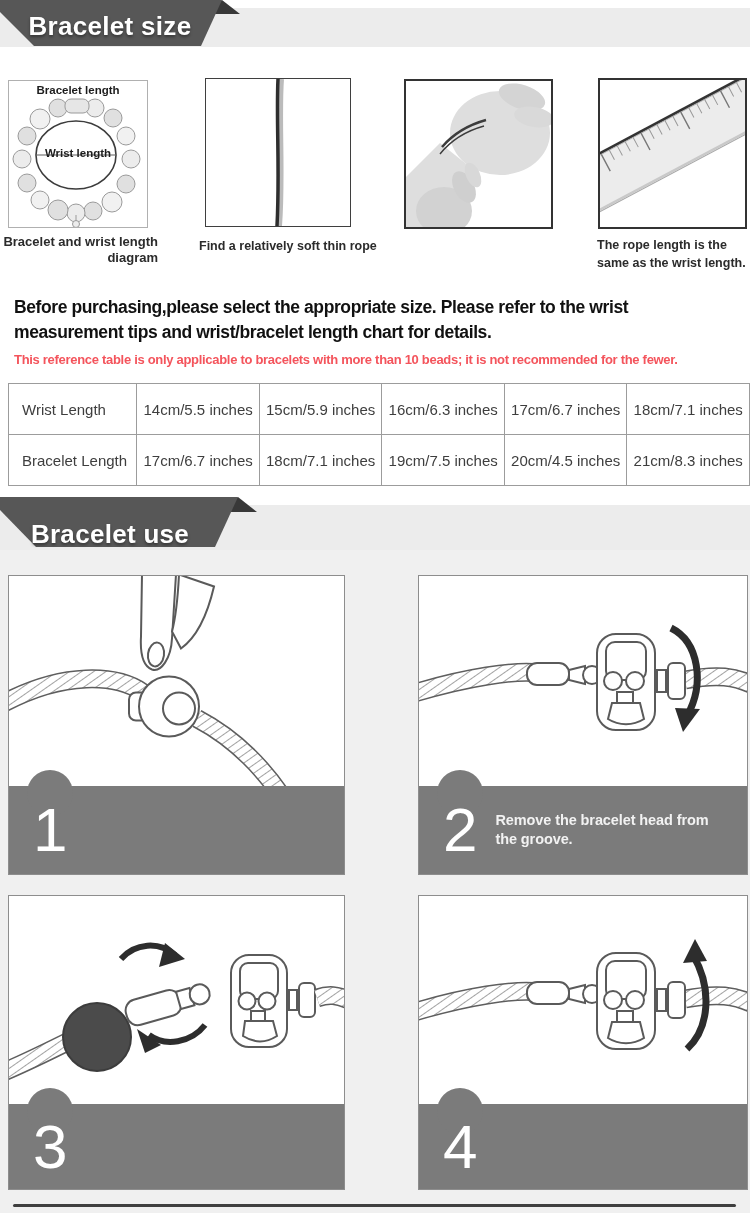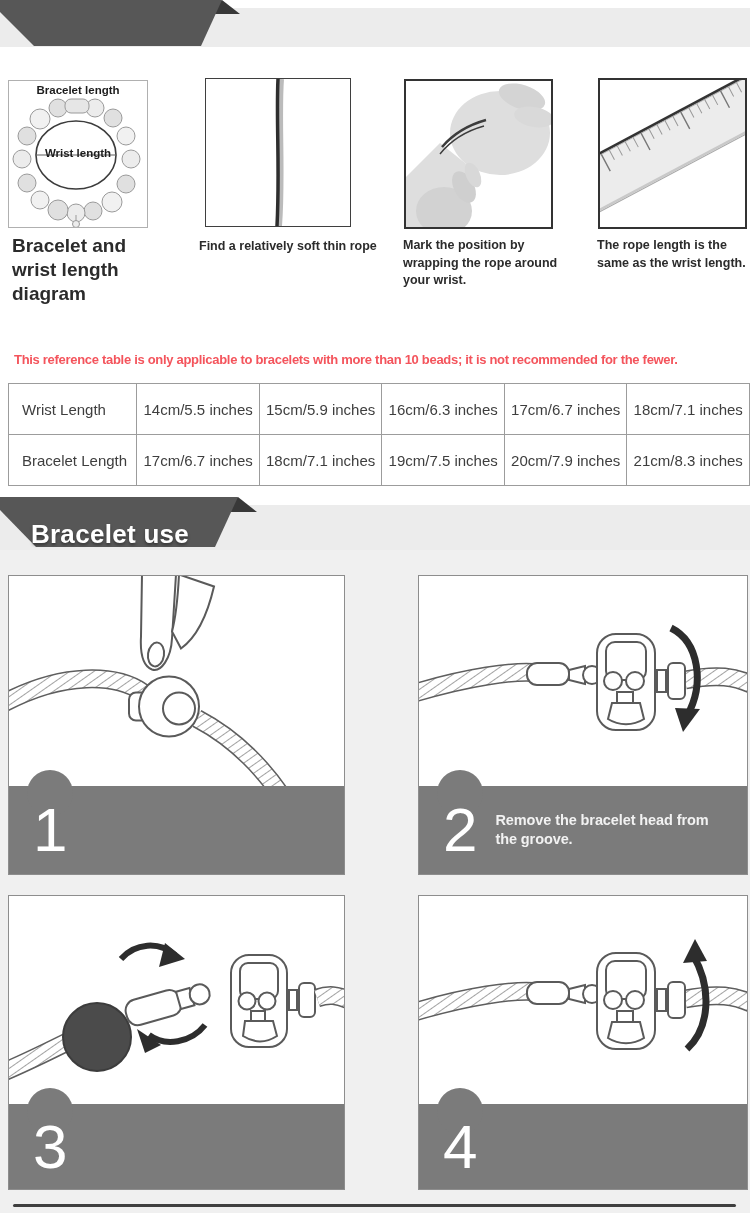--- a/index.html
+++ b/index.html
@@ -58,20 +58,21 @@
   </defs>
 </svg>
 
 <div id="page">
 
   <div class="band" style="top:8px;height:39px;"></div>
   <svg class="ribbon" style="top:0;width:240px;height:48px;" viewBox="0 0 240 48">
     <polygon points="222,0 240,14 205,14" fill="#383838"></polygon>
     <polygon points="0,0 222,0 201,46 34,46 0,12" fill="#575757"></polygon>
   </svg>
+  <div class="ribbon-label" style="left:15px;top:11px;width:190px;">Bracelet size</div>
 
   <div class="mbox" style="left:8px;top:80px;width:140px;height:148px;border:1px solid #b0b0b0;">
     <svg viewBox="0 0 138 146">
       <g stroke="#9a9a9a" stroke-width="1">
         <circle cx="122" cy="78" r="9" fill="#ececec"></circle>
         <circle cx="117" cy="103" r="9" fill="#e0e0e0"></circle>
         <circle cx="103" cy="121" r="10" fill="#f1f1f1"></circle>
         <circle cx="84" cy="130" r="9" fill="#e0e0e0"></circle>
         <circle cx="67" cy="132" r="9" fill="#ececec"></circle>
         <circle cx="49" cy="129" r="10" fill="#e0e0e0"></circle>
@@ -87,21 +88,21 @@
         <rect x="56" y="18" width="24" height="14" rx="6" fill="#e6e6e6"></rect>
         <line x1="67" y1="141" x2="67" y2="134"></line>
         <circle cx="67" cy="143" r="3.5" fill="#ededed"></circle>
       </g>
       <ellipse cx="67" cy="74" rx="40" ry="34" fill="#ffffff" stroke="#3c3c3c" stroke-width="1.6"></ellipse>
       <line x1="27" y1="74" x2="107" y2="74" stroke="#5f5f5f" stroke-width="1.2"></line>
     </svg>
     <div class="diagram-label" style="top:3px;">Bracelet length</div>
     <div class="diagram-label" style="top:66px;">Wrist length</div>
   </div>
-  <div class="mcap" style="left:12px;top:234px;width:158px;font-size:19px;line-height:1.25;text-align:left;">Bracelet and wrist length diagram</div>
+  <div class="mcap" style="left:0;top:234px;width:158px;font-size:13px;line-height:1.25;text-align:right;">Bracelet and wrist length diagram</div>
 
   <div class="mbox" style="left:205px;top:78px;width:146px;height:149px;border:1px solid #3f3f3f;">
     <svg viewBox="0 0 144 147">
       <path d="M75 0 C 72 40, 77 95, 73 147" fill="none" stroke="#bbbbbb" stroke-width="6"></path>
       <path d="M72 0 C 70 40, 74 90, 71 147" fill="none" stroke="#2e2e2e" stroke-width="3.5"></path>
     </svg>
   </div>
   <div class="mcap" style="left:199px;top:239px;width:175px;font-size:12.5px;white-space:nowrap;">Find a relatively soft thin rope</div>
 
   <div class="mbox" style="left:404px;top:79px;width:149px;height:150px;border:2px solid #333;">
@@ -110,53 +111,53 @@
       <ellipse cx="94" cy="52" rx="50" ry="42" fill="#dedede"></ellipse>
       <ellipse cx="116" cy="16" rx="24" ry="12" fill="#d4d4d4" transform="rotate(18 116 16)"></ellipse>
       <ellipse cx="128" cy="36" rx="20" ry="10" fill="#d9d9d9" transform="rotate(10 128 36)"></ellipse>
       <path d="M36 66 C 48 52, 62 44, 80 39" fill="none" stroke="#3c3c3c" stroke-width="2.5"></path>
       <path d="M34 73 C 46 58, 60 50, 78 45" fill="none" stroke="#3c3c3c" stroke-width="1.4"></path>
       <ellipse cx="38" cy="130" rx="28" ry="24" fill="#d2d2d2"></ellipse>
       <ellipse cx="58" cy="106" rx="10" ry="17" fill="#cfcfcf" transform="rotate(-28 58 106)"></ellipse>
       <ellipse cx="67" cy="94" rx="7" ry="13" fill="#d8d8d8" transform="rotate(-24 67 94)"></ellipse>
     </svg>
   </div>
-  <div class="mcap" style="left:403px;top:237px;width:168px;font-size:12.5px;line-height:1.4;">Mark the position by wrapping the rope around your wrist.</div>
 
   <div class="mbox" style="left:598px;top:78px;width:149px;height:151px;border:2px solid #333;">
     <svg viewBox="0 0 145 147">
       <g transform="rotate(-28 72 73)">
         <rect x="-45" y="38" width="240" height="3" fill="#333333"></rect>
         <rect x="-45" y="41" width="240" height="50" fill="#ececec" stroke="#aaaaaa" stroke-width="1"></rect>
         <path d="M-36 41 L-36 60 M9 41 L9 60 M54 41 L54 60 M99 41 L99 60 M144 41 L144 60 M189 41 L189 60" stroke="#777" stroke-width="1.4" fill="none"></path>
         <path d="M-27 41 V52 M-18 41 V52 M-9 41 V52 M0 41 V52 M18 41 V52 M27 41 V52 M36 41 V52 M45 41 V52 M63 41 V52 M72 41 V52 M81 41 V52 M90 41 V52 M108 41 V52 M117 41 V52 M126 41 V52 M135 41 V52 M153 41 V52 M162 41 V52 M171 41 V52 M180 41 V52" stroke="#999" stroke-width="1" fill="none"></path>
         <rect x="-45" y="88" width="240" height="2.5" fill="#c9c9c9"></rect>
       </g>
     </svg>
   </div>
   <div class="mcap" style="left:597px;top:237px;width:160px;font-size:12.5px;line-height:1.4;">The rope length is the same as the wrist length.</div>
 
+  <div class="intro">Before purchasing,please select the appropriate size. Please refer to the wrist measurement tips and wrist/bracelet length chart for details.</div>
   <div class="notice" style="color:#f4545c;">This reference table is only applicable to bracelets with more than 10 beads; it is not recommended for the fewer.</div>
 
   <table class="size-table">
     <tbody>
         <tr>
       <td class="rowhead">Wrist Length</td>
       <td class="val">14cm/5.5 inches</td>
       <td class="val">15cm/5.9 inches</td>
       <td class="val">16cm/6.3 inches</td>
       <td class="val">17cm/6.7 inches</td>
       <td class="val">18cm/7.1 inches</td>
     </tr>
     <tr>
       <td class="rowhead">Bracelet Length</td>
       <td class="val">17cm/6.7 inches</td>
       <td class="val">18cm/7.1 inches</td>
       <td class="val">19cm/7.5 inches</td>
-      <td class="val">20cm/7.9 inches</td>
+      <td class="val">20cm/4.5 inches</td>
       <td class="val">21cm/8.3 inches</td>
     </tr>
   </tbody>
     </table>
 
   <div style="position:absolute;left:0;top:550px;width:750px;height:663px;background:#f0f0f0;"></div>
   <div class="band" style="top:505px;height:45px;"></div>
   <svg class="ribbon" style="top:497px;width:258px;height:52px;" viewBox="0 0 258 52">
     <polygon points="238,0 257,15 220,15" fill="#383838"></polygon>
     <polygon points="0,0 238,0 215,50 36,50 0,13" fill="#575757"></polygon>

